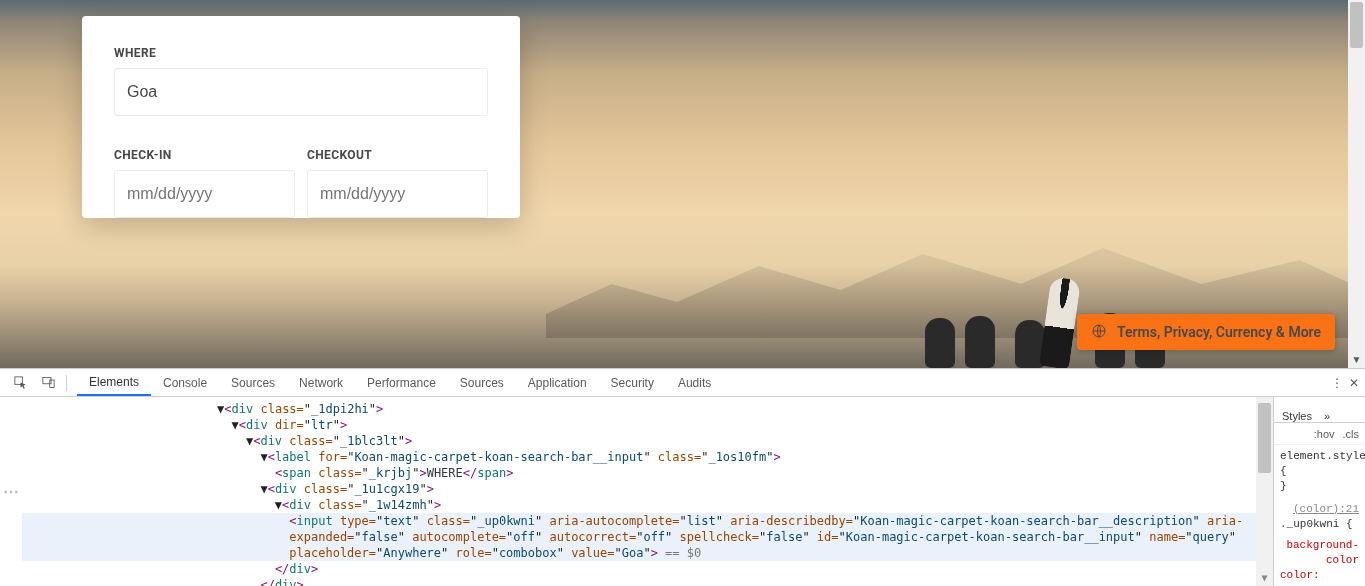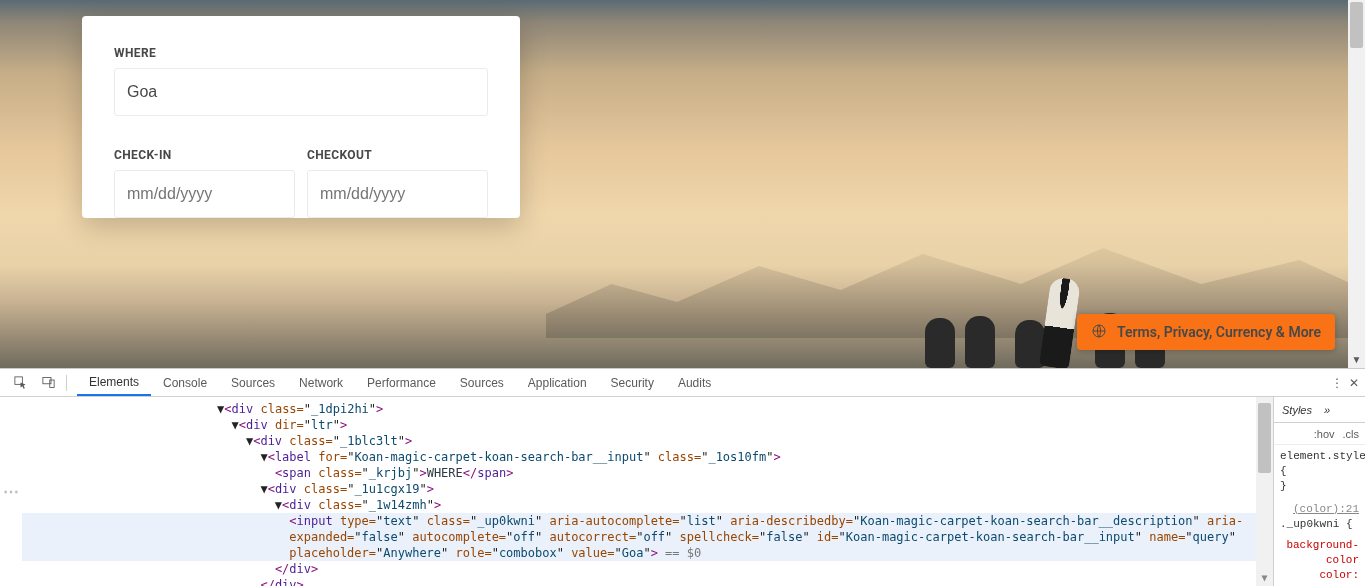--- a/index.html
+++ b/index.html
@@ -39,26 +39,26 @@
   .dt-icon-btn svg{width:15px;height:15px;stroke:currentColor;fill:none;stroke-width:1.4;}
   .dt-sep{width:1px;height:16px;background:#d0d0d0;margin:0 4px;}
   .dt-tab{padding:4px 12px;height:100%;display:flex;align-items:center;cursor:default;}
   .dt-tab.active{color:#333;border-bottom:2px solid #1a73e8;margin-bottom:-1px;}
   .dt-right{position:absolute;right:6px;top:0;height:100%;display:flex;align-items:center;gap:6px;color:#5a5a5a;}
   .dt-body{flex:1;display:flex;min-height:0;}
   .gutter{width:22px;background:#fff;display:flex;align-items:center;justify-content:center;color:#bbb;font-size:16px;font-weight:700;}
   .dom-panel{flex:1;position:relative;font-family:Menlo,Consolas,monospace;font-size:12px;line-height:16px;color:#222;overflow:hidden;padding-top:4px;}
   .dom-line{white-space:pre;}
   .hl{background:#eaf1fb;}
-  .t-tag{color:#4c1d95;} .t-attr{color:#994500;} .t-val{color:#0c4a6e;} .t-punc{color:#881280;} .t-txt{color:#303942;} .t-eq{color:#994500;} .t-comment{color:#777;}
+  .t-tag{color:#0f766e;} .t-attr{color:#994500;} .t-val{color:#0c4a6e;} .t-punc{color:#881280;} .t-txt{color:#303942;} .t-eq{color:#994500;} .t-comment{color:#777;}
   .dom-scroll{position:absolute;top:0;right:0;width:17px;height:100%;background:#f1f1f1;}
   .dom-scroll .thumb{position:absolute;left:2px;top:6px;width:13px;height:70px;background:#c1c1c1;border-radius:2px;}
   .dom-scroll .arrow{position:absolute;left:0;width:17px;height:17px;display:flex;align-items:center;justify-content:center;color:#888;font-size:10px;}
   .styles-panel{width:92px;border-left:1px solid #d0d0d0;font-size:11px;color:#333;display:flex;flex-direction:column;}
-  .styles-head{height:26px;border-bottom:1px solid #d0d0d0;display:flex;align-items:center;padding:0 8px;gap:12px;font-style:italic;}
+  .styles-head{height:26px;border-bottom:1px solid #d0d0d0;display:flex;align-items:flex-end;padding:0 8px;gap:12px;}
   .styles-sub{height:22px;border-bottom:1px solid #eee;display:flex;align-items:center;justify-content:flex-end;padding:0 6px;gap:8px;color:#5a5a5a;}
   .styles-body{flex:1;padding:4px 6px;font-family:Liberation Mono, monospace;line-height:15px;overflow:hidden;}
   .css-sel{color:#333;} .css-brace{color:#333;} .css-prop{color:#c80000;} .css-link{color:#888;text-decoration:underline;}
 </style>
 </head>
 <body>
 
 <div class="viewport">
   <div class="hero-bg">
     <div class="mountains"></div>
@@ -178,17 +178,17 @@
         <span>.cls</span>
       </div>
       <div class="styles-body">
         <div><span class="css-sel">element.style</span> <span class="css-brace">{</span></div>
         <div><span class="css-brace">}</span></div>
         <div style="height:8px"></div>
         <div style="text-align:right"><span class="css-link">(color):21</span></div>
         <div><span class="css-sel">._up0kwni</span> <span class="css-brace">{</span></div>
         <div style="height:6px"></div>
         <div style="text-align:right;color:#c80000">background-color</div>
-        <div style="text-align:right;"><span class="css-prop">color:</span></div>
+        <div style=""><span class="css-prop">color:</span></div>
       </div>
     </div>
   </div>
 </div>
 
 </body></html>

